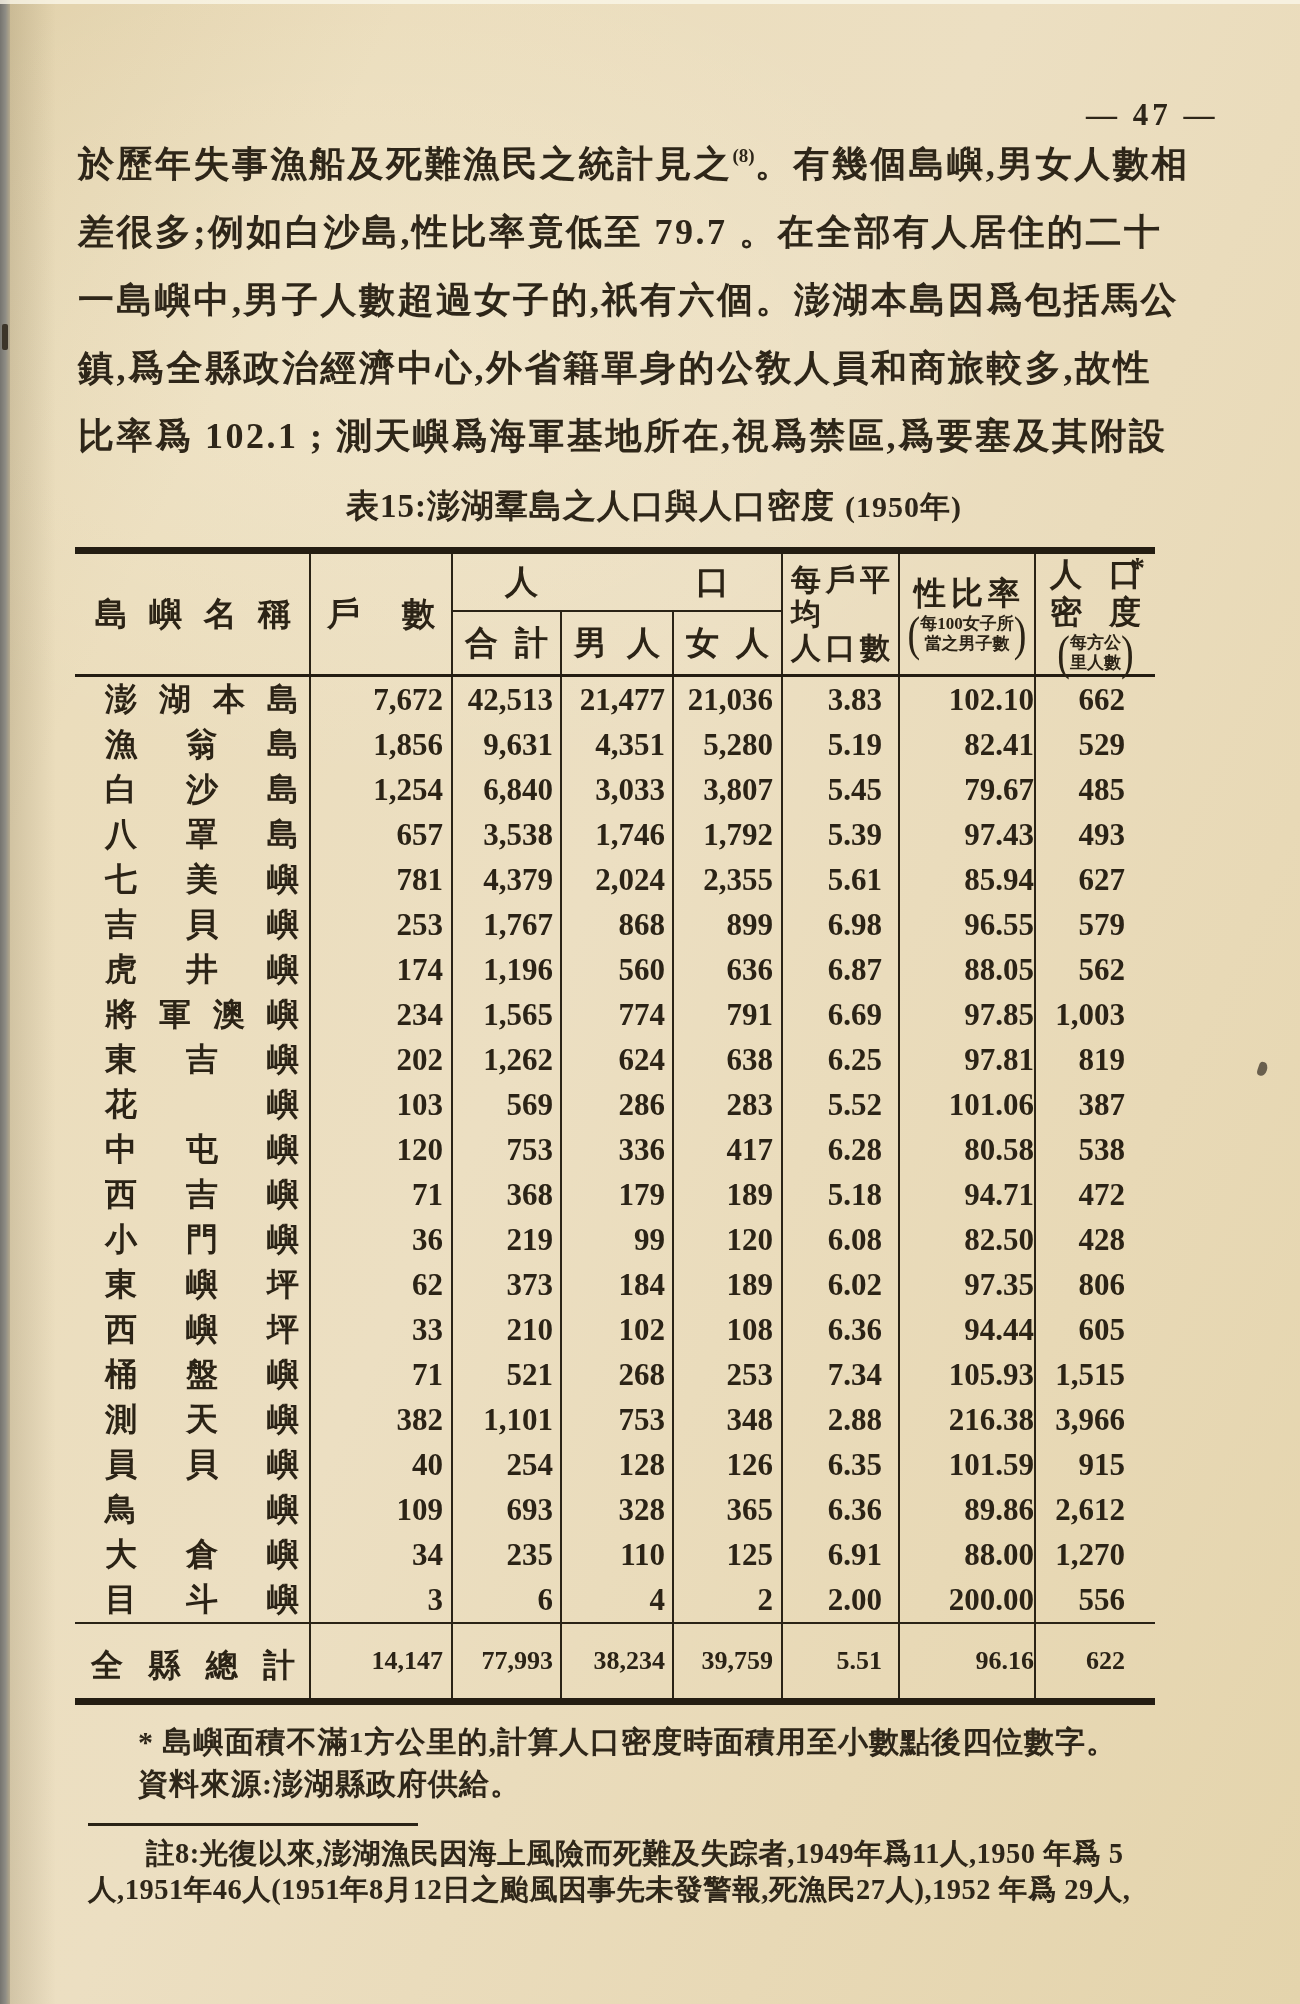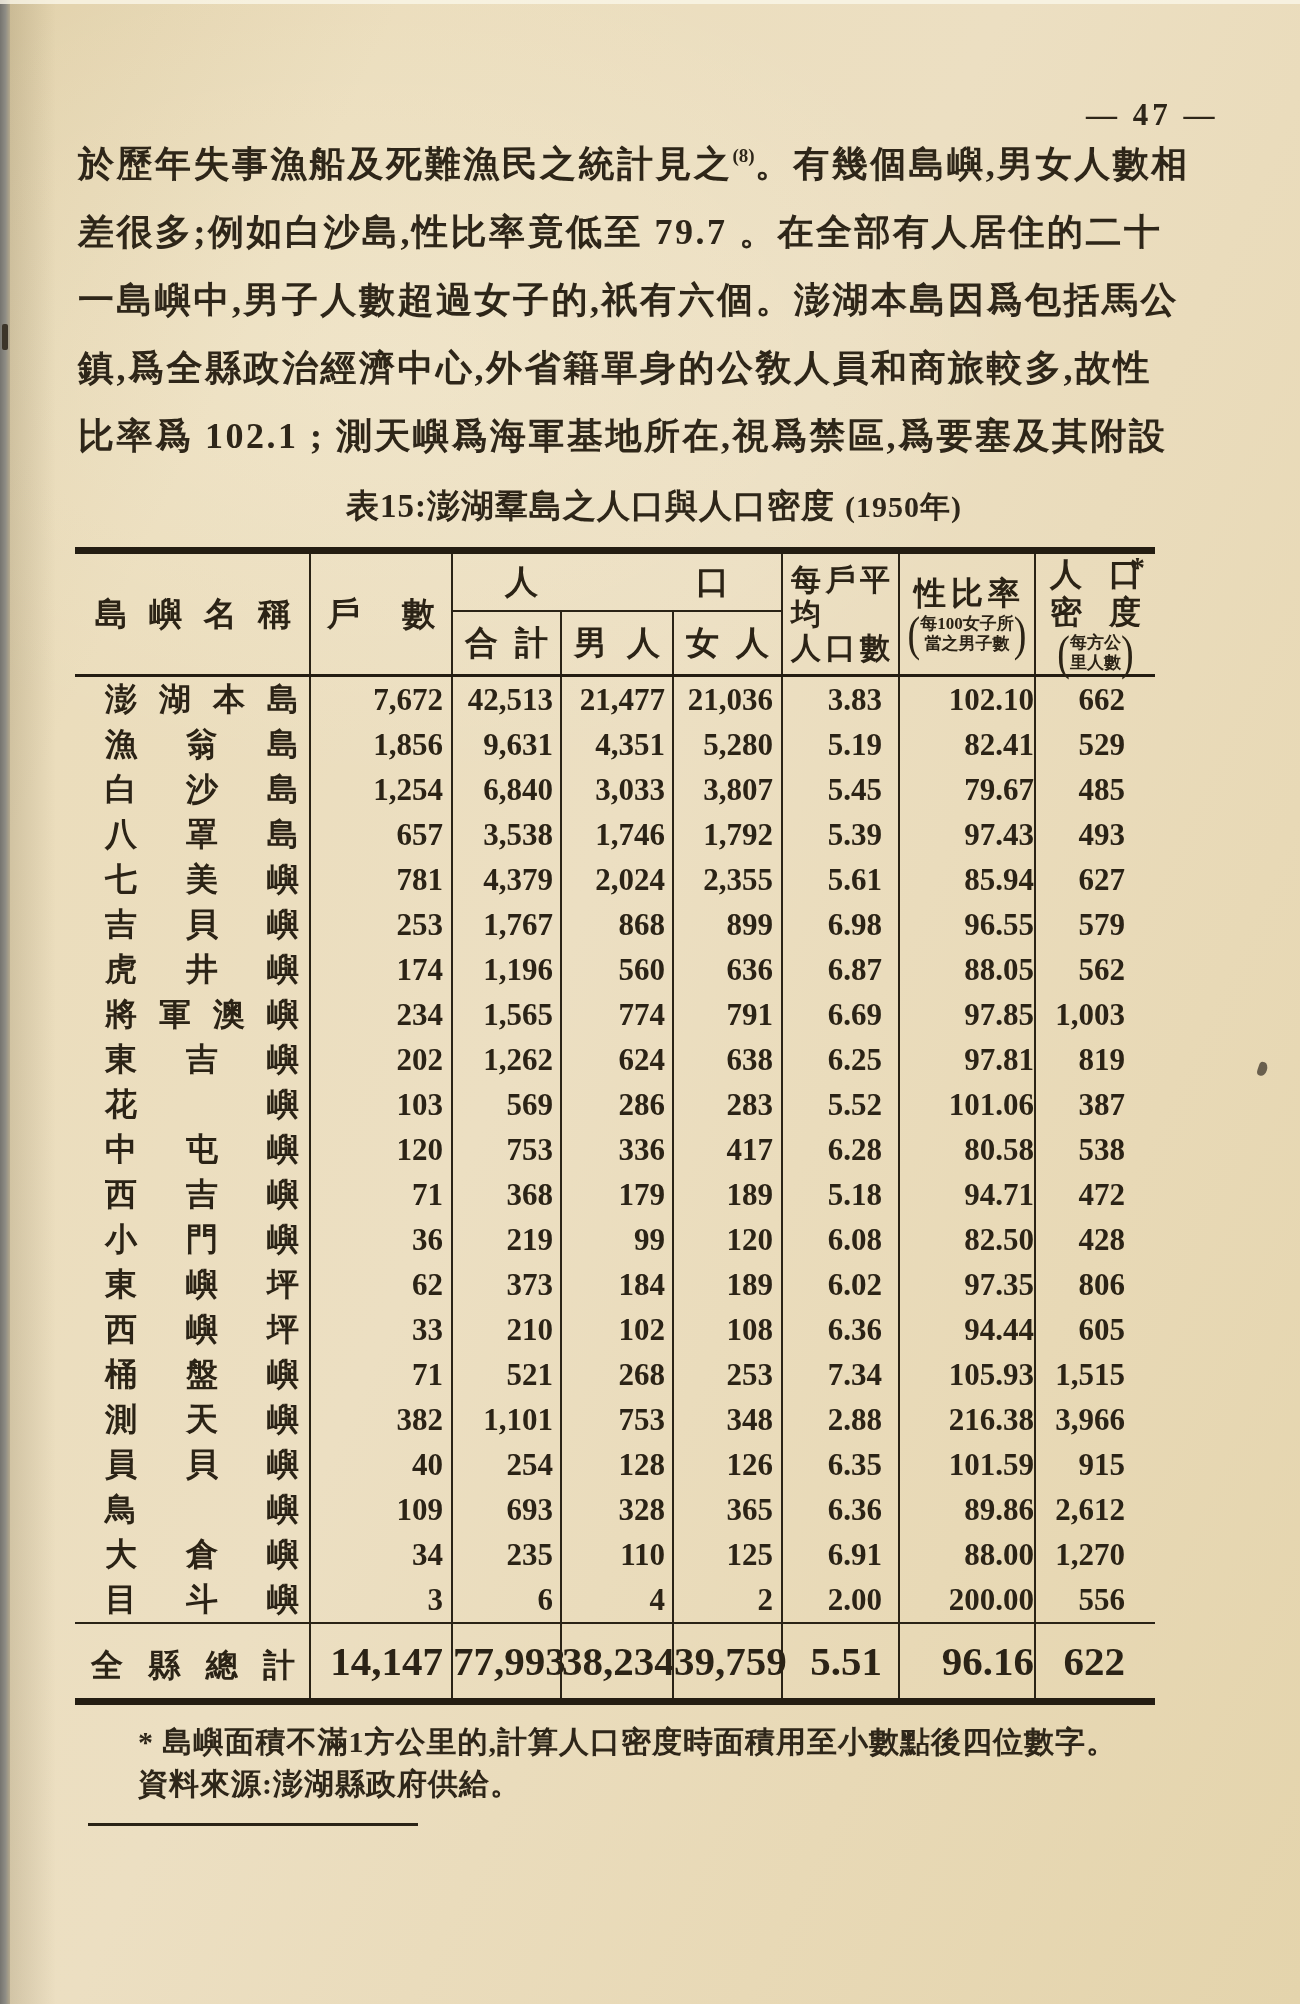--- a/index.html
+++ b/index.html
@@ -59,21 +59,21 @@
   td.c-name{font-size:32px;padding:0 10px 0 30px;}
   td.num{text-align:right;}
   td.c-hh{padding-right:8px;}
   td.c-tot{padding-right:7px;}
   td.c-m{padding-right:7px;}
   td.c-f{padding-right:8px;}
   td.c-avg{padding-right:16px;}
   td.c-ratio{}
   td.c-dens{padding-right:30px;}
 
-  tfoot td{height:64px;font-size:41px;border-top:2px solid #2a2316;}
+  tfoot td{height:64px;font-size:26px;border-top:2px solid #2a2316;}
   tfoot td.c-name{padding:10px 14px 0 16px;margin-top:8px;}
 
   .tbl-foot{margin-top:16px;margin-left:60px;font-size:30px;line-height:42px;font-weight:600;letter-spacing:1px;white-space:nowrap;}
 
   .note-divider{margin-top:18px;margin-left:10px;width:330px;height:3px;background:#2a2316;}
   .note{margin-top:10px;margin-left:10px;font-size:28.5px;line-height:36px;font-weight:600;letter-spacing:.5px;white-space:nowrap;}
   .note .indent{padding-left:58px;}
 </style>
 </head>
 <body>
@@ -398,15 +398,17 @@
   </table>
 
   <div class="tbl-foot">
     <div>* 島嶼面積不滿1方公里的,計算人口密度時面積用至小數點後四位數字。</div>
     <div>資料來源:澎湖縣政府供給。</div>
   </div>
 
   <div class="note-divider"></div>
 
   <div class="note">
+    <div class="indent">註8:光復以來,澎湖漁民因海上風險而死難及失踪者,1949年爲11人,1950 年爲 5</div>
+    <div>人,1951年46人(1951年8月12日之颱風因事先未發警報,死漁民27人),1952 年爲 29人,</div>
   </div>
 
 </div>
 
 </body></html>

